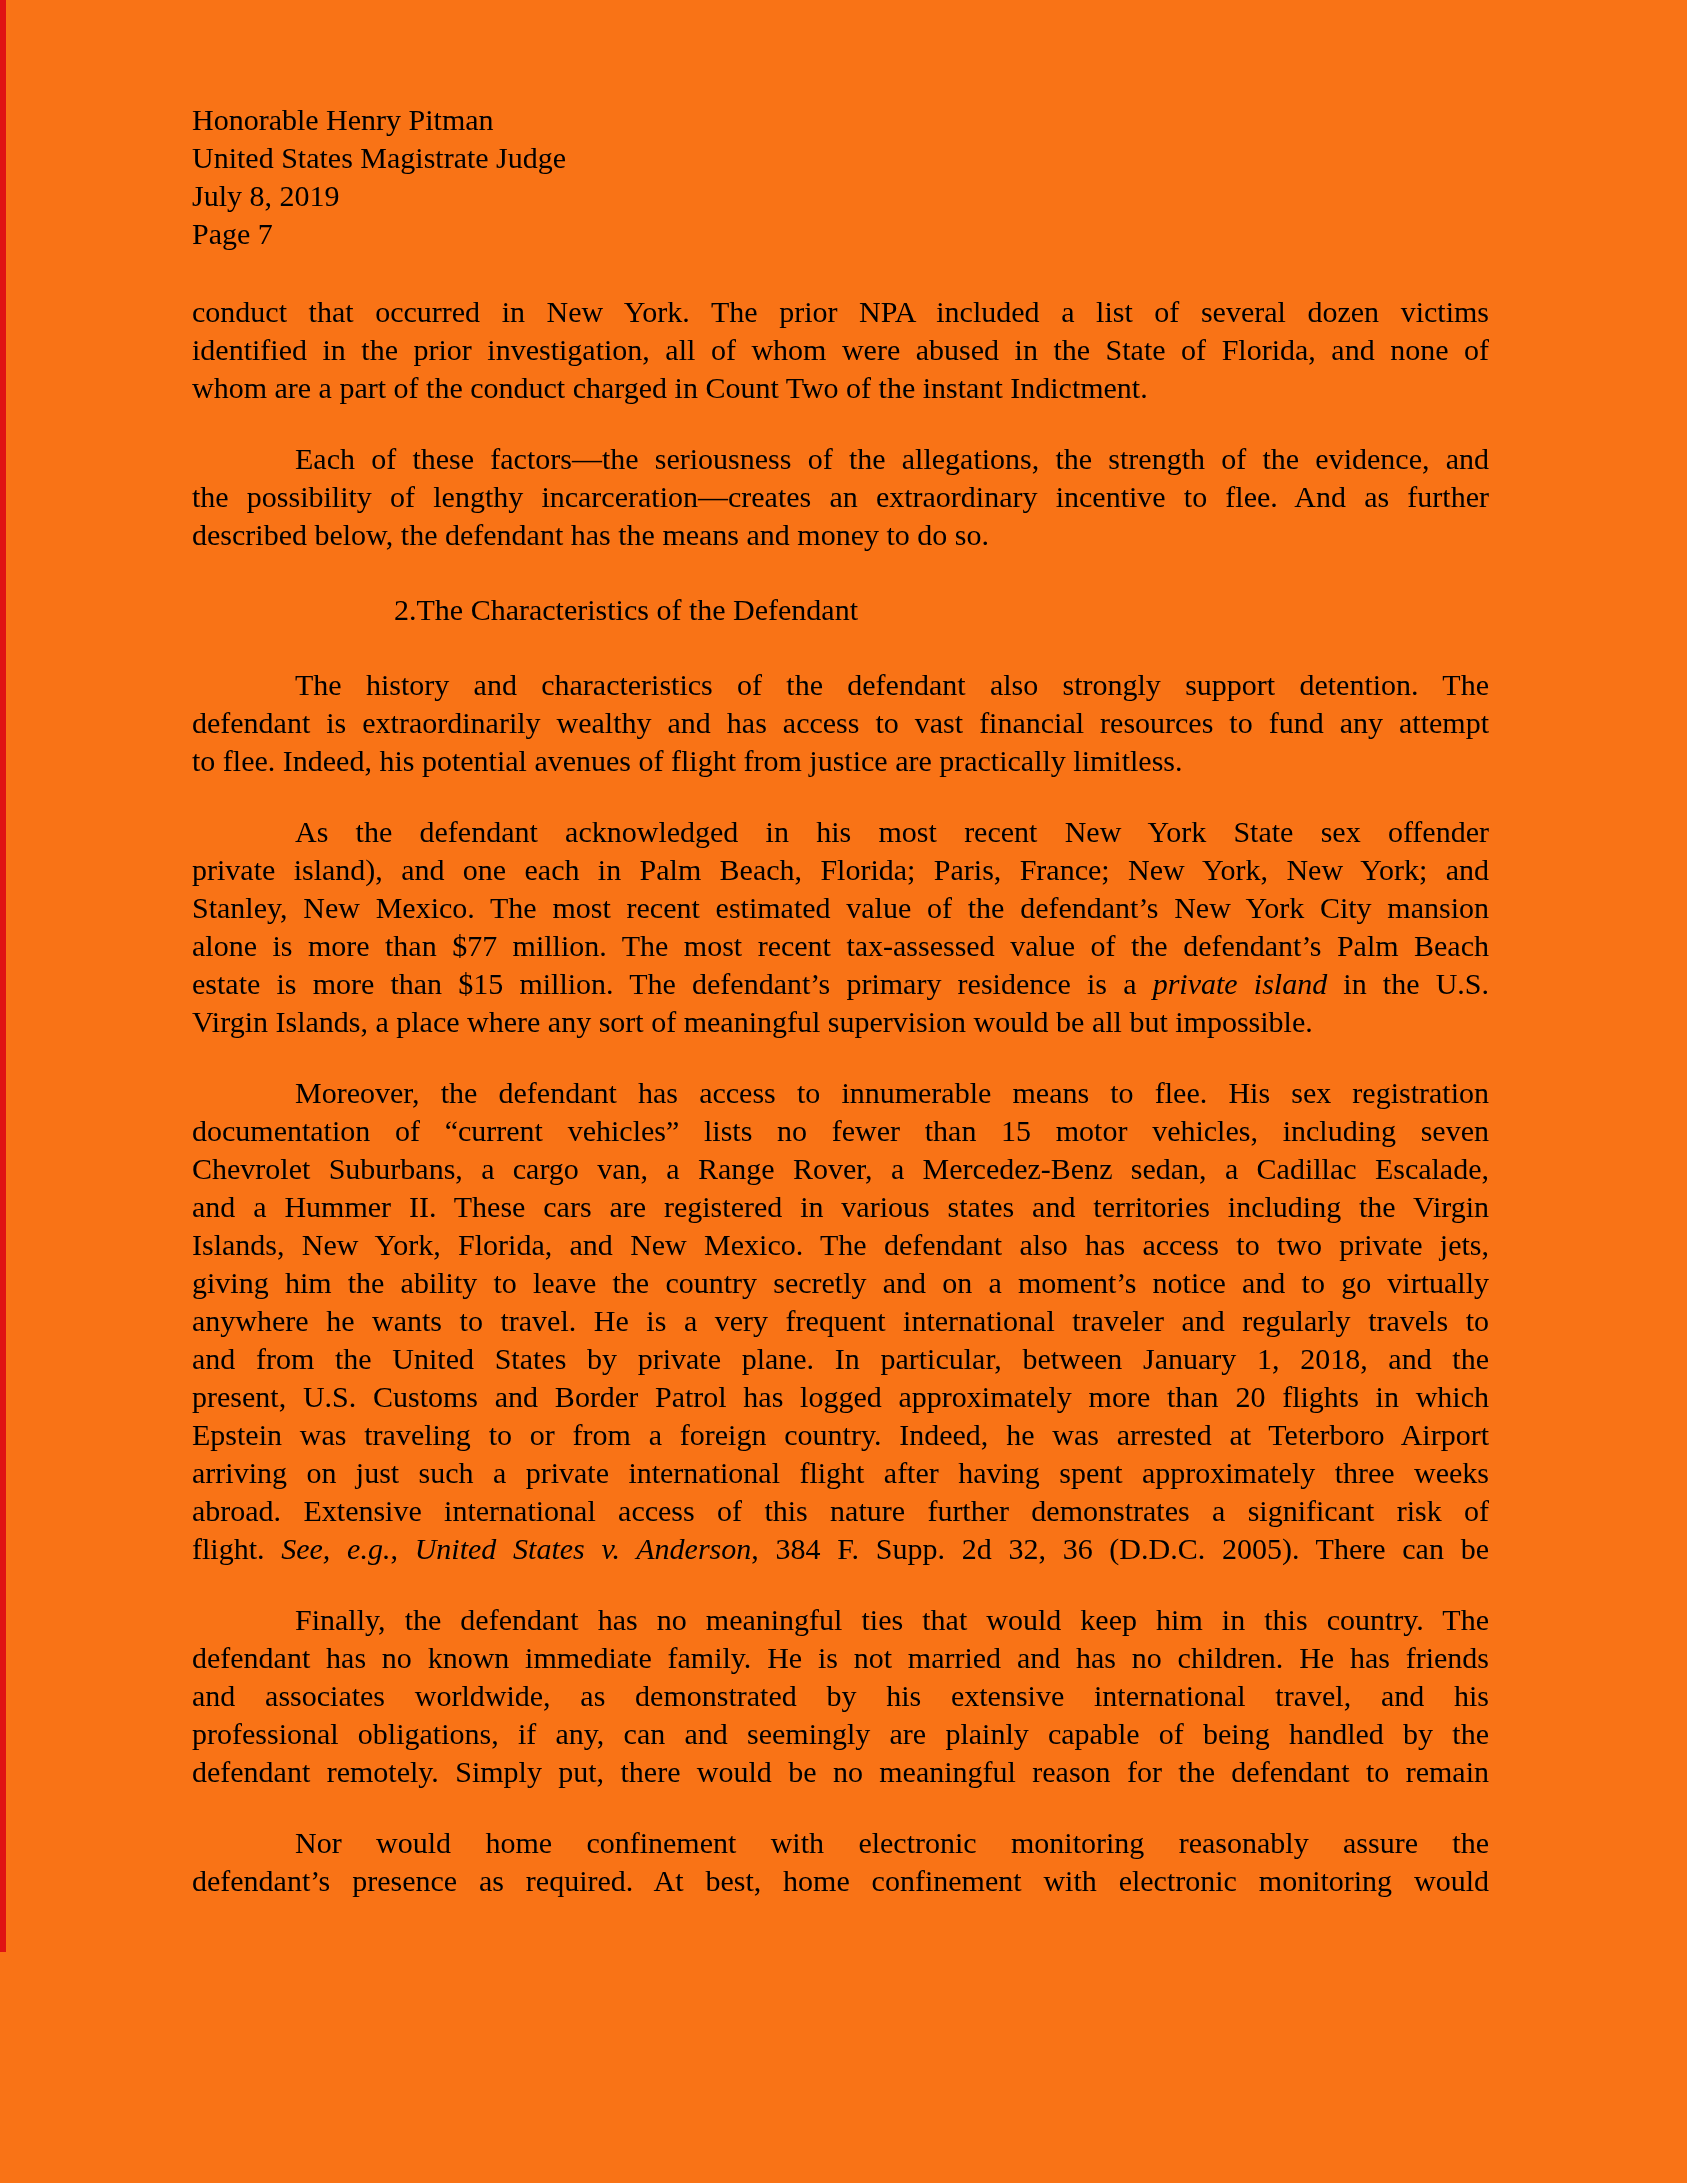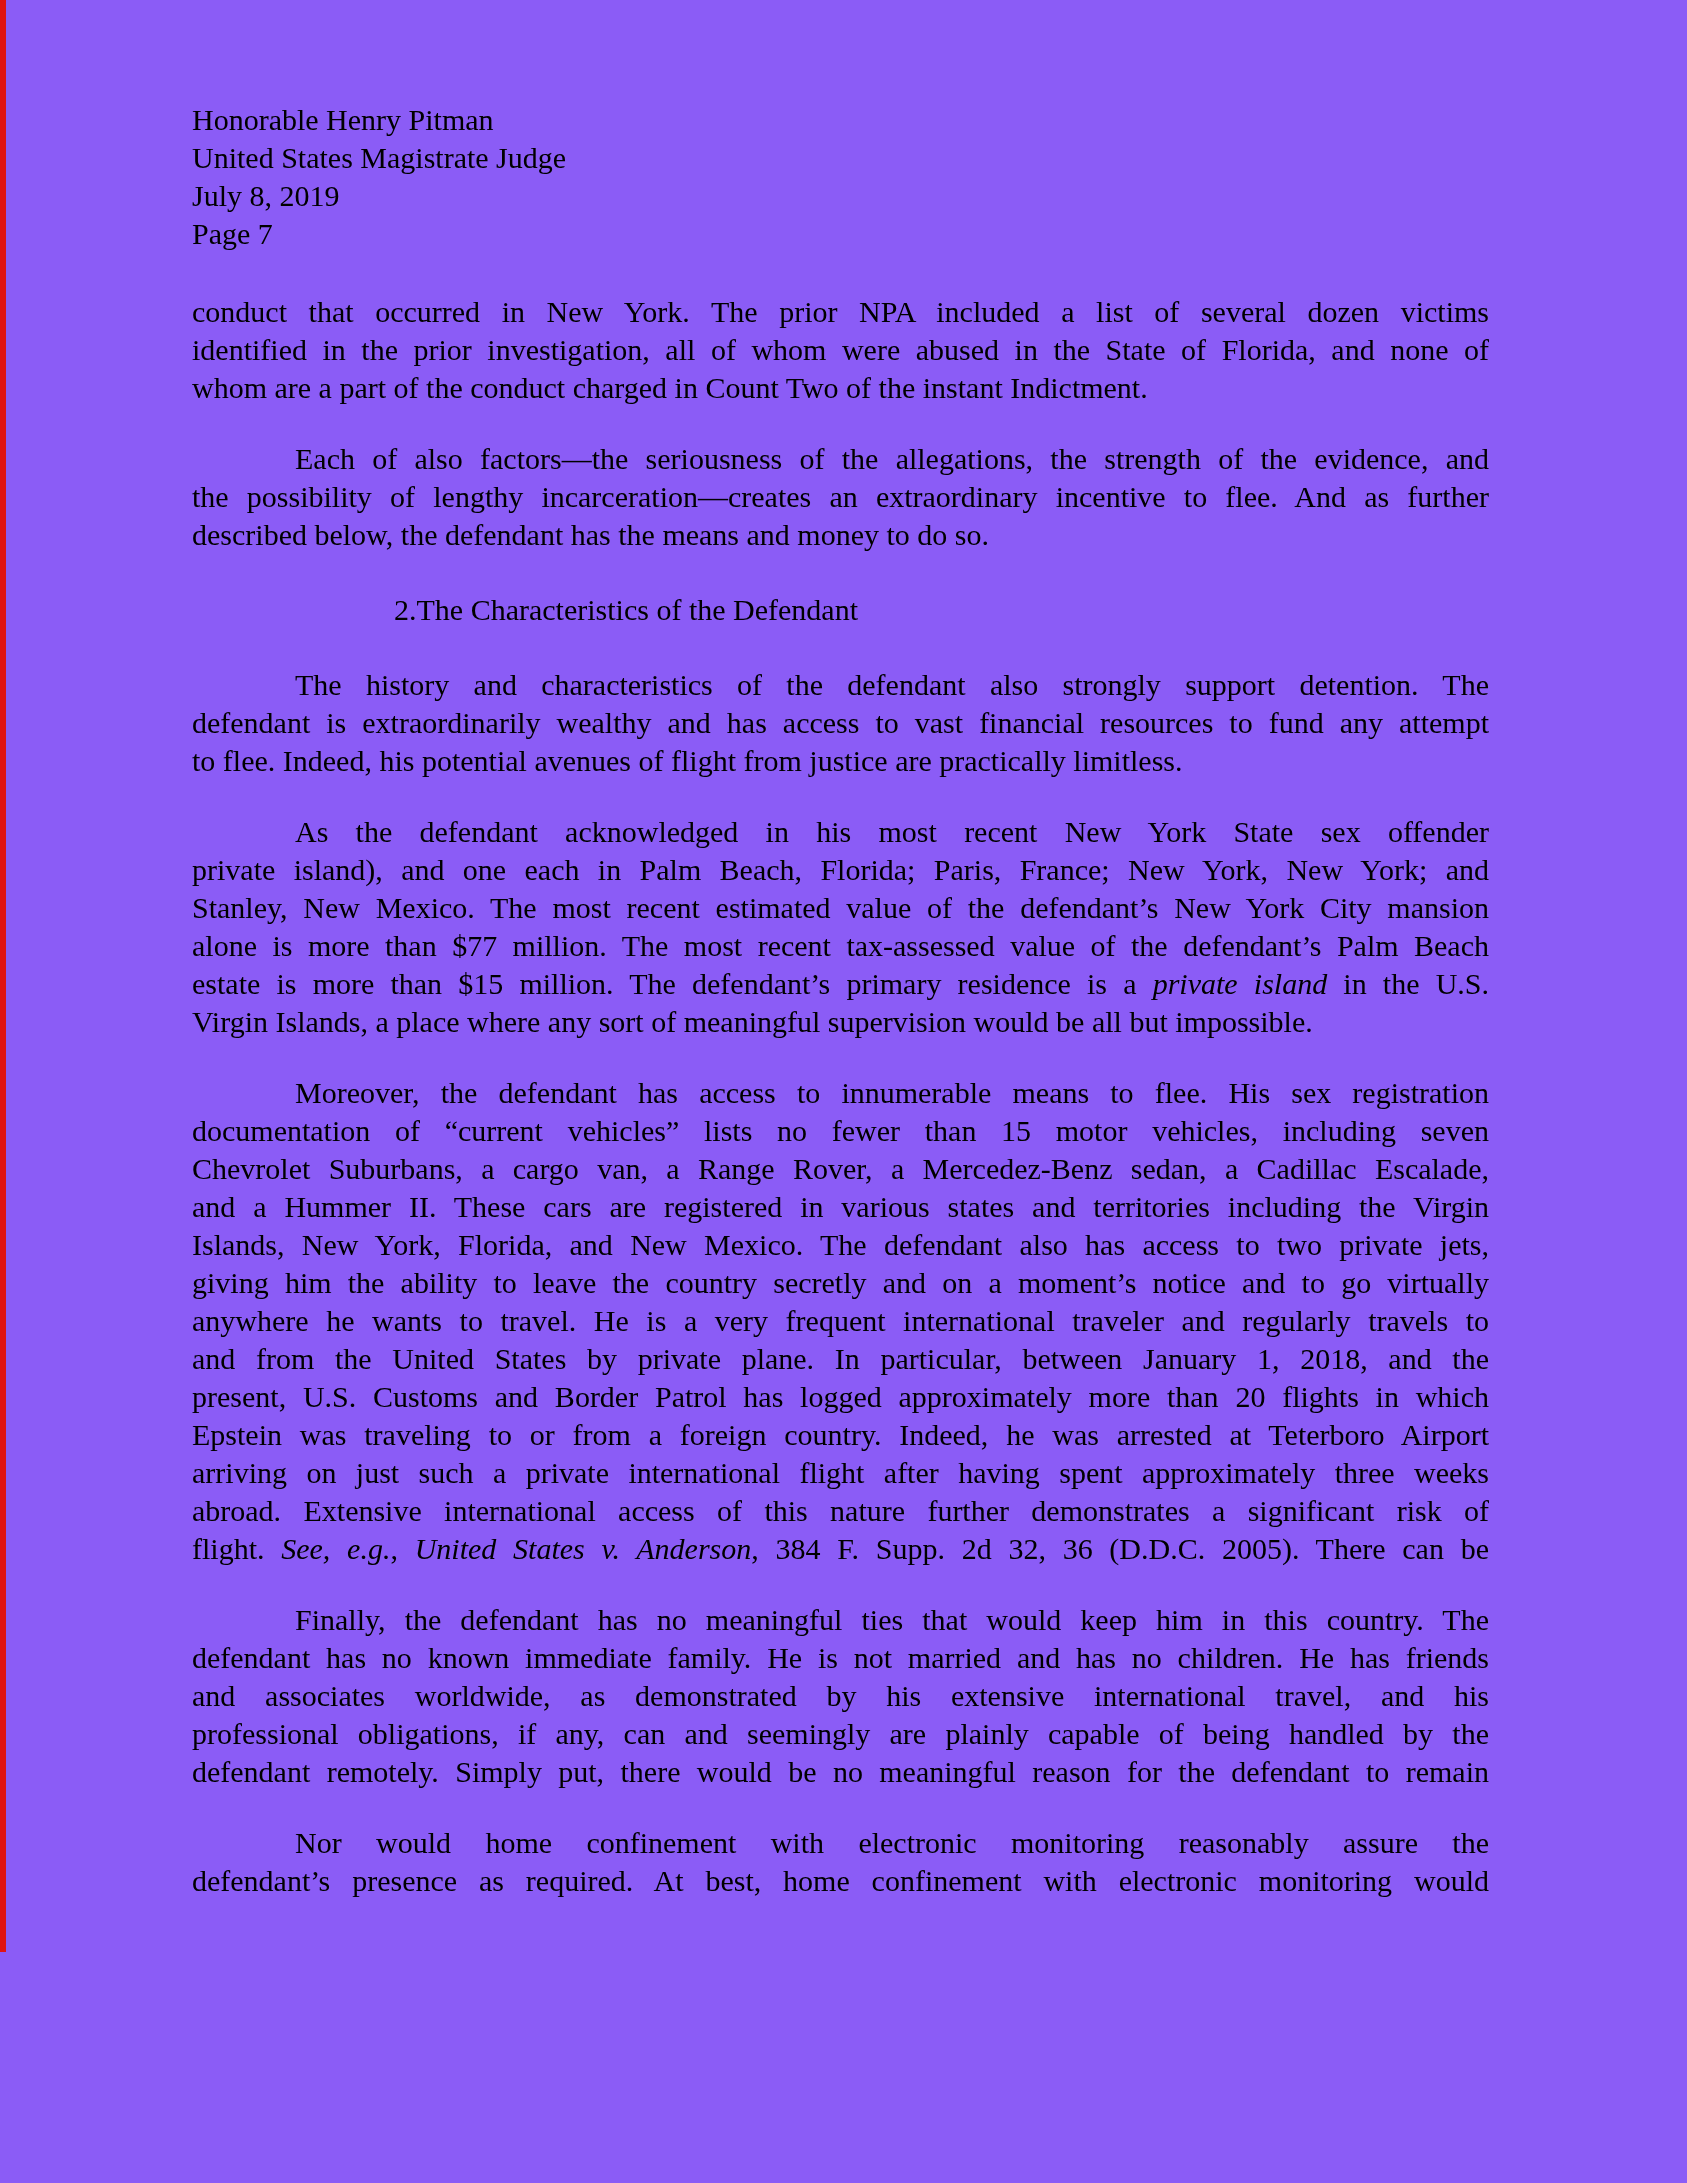--- a/index.html
+++ b/index.html
@@ -41,41 +41,41 @@
   .it { font-style: italic; }
   .heading {
     margin: 37px 0 37px 0;
     padding-left: 202px;
   }
   .heading .title { }
 </style>
 </head>
 <body>
 
-<div class="page" style="background: #8b5cf6; color: rgb(0, 0, 0);">
+<div class="page" style="background: #f97316; color: rgb(0, 0, 0);">
 
   <div class="edge-stripe" style="background:#e01313;"></div>
 
   <div class="header">
     <div>Honorable Henry Pitman</div>
     <div>United States Magistrate Judge</div>
     <div>July 8, 2019</div>
     <div>Page 7</div>
   </div>
 
   <div class="body-col">
 
     <div class="para">
       <div class="line">conduct that occurred in New York.  The prior NPA included a list of several dozen victims</div>
       <div class="line">identified in the prior investigation, all of whom were abused in the State of Florida, and none of</div>
       <div class="line last">whom are a part of the conduct charged in Count Two of the instant Indictment.</div>
     </div>
 
     <div class="para">
-      <div class="line first">Each of also factors—the seriousness of the allegations, the strength of the evidence, and</div>
+      <div class="line first">Each of these factors—the seriousness of the allegations, the strength of the evidence, and</div>
       <div class="line">the possibility of lengthy incarceration—creates an extraordinary incentive to flee.  And as further</div>
       <div class="line last">described below, the defendant has the means and money to do so.</div>
     </div>
 
     <div class="heading">
       <span>2.</span><span class="title">The Characteristics of the Defendant</span>
     </div>
 
     <div class="para">
       <div class="line first">The history and characteristics of the defendant also strongly support detention.  The</div>

